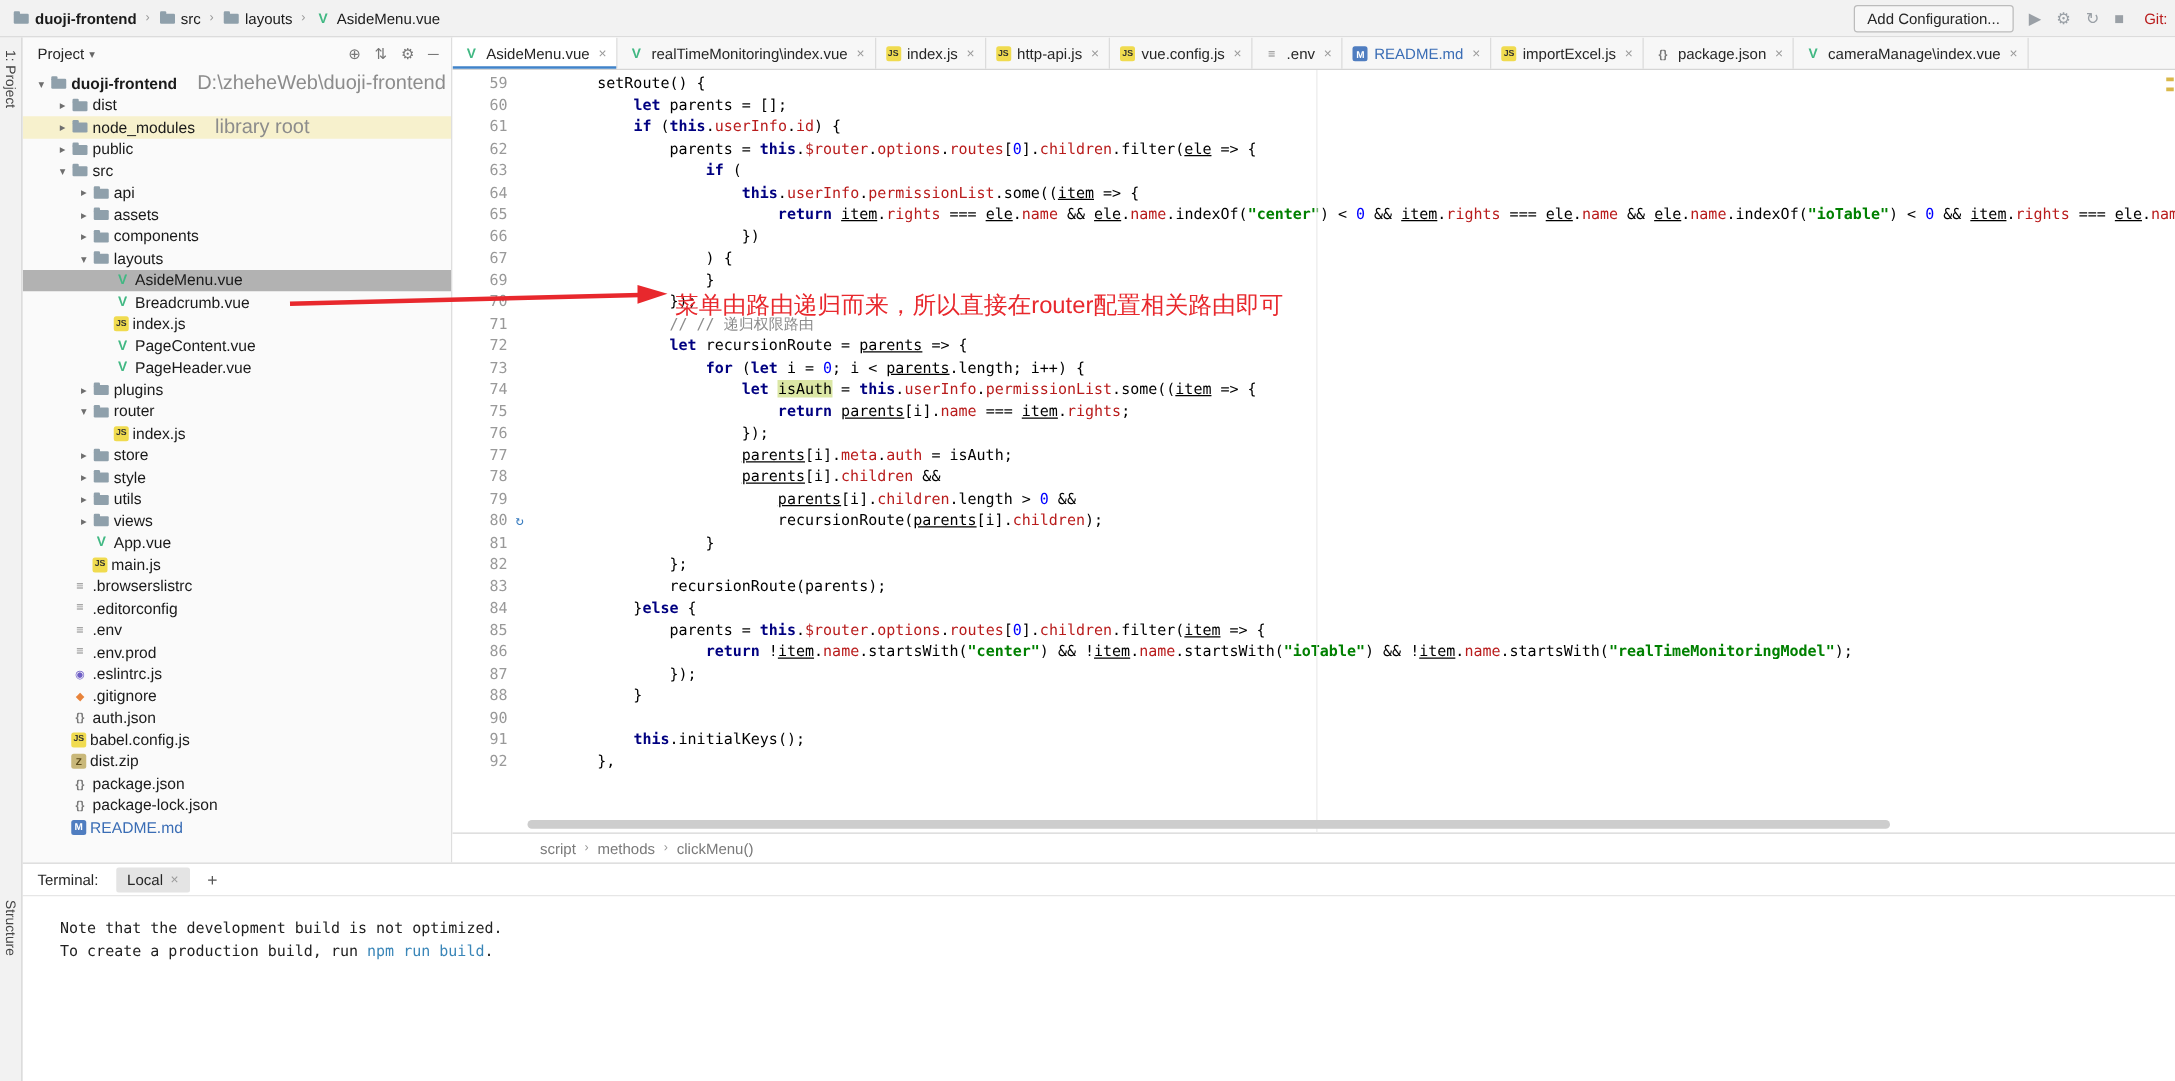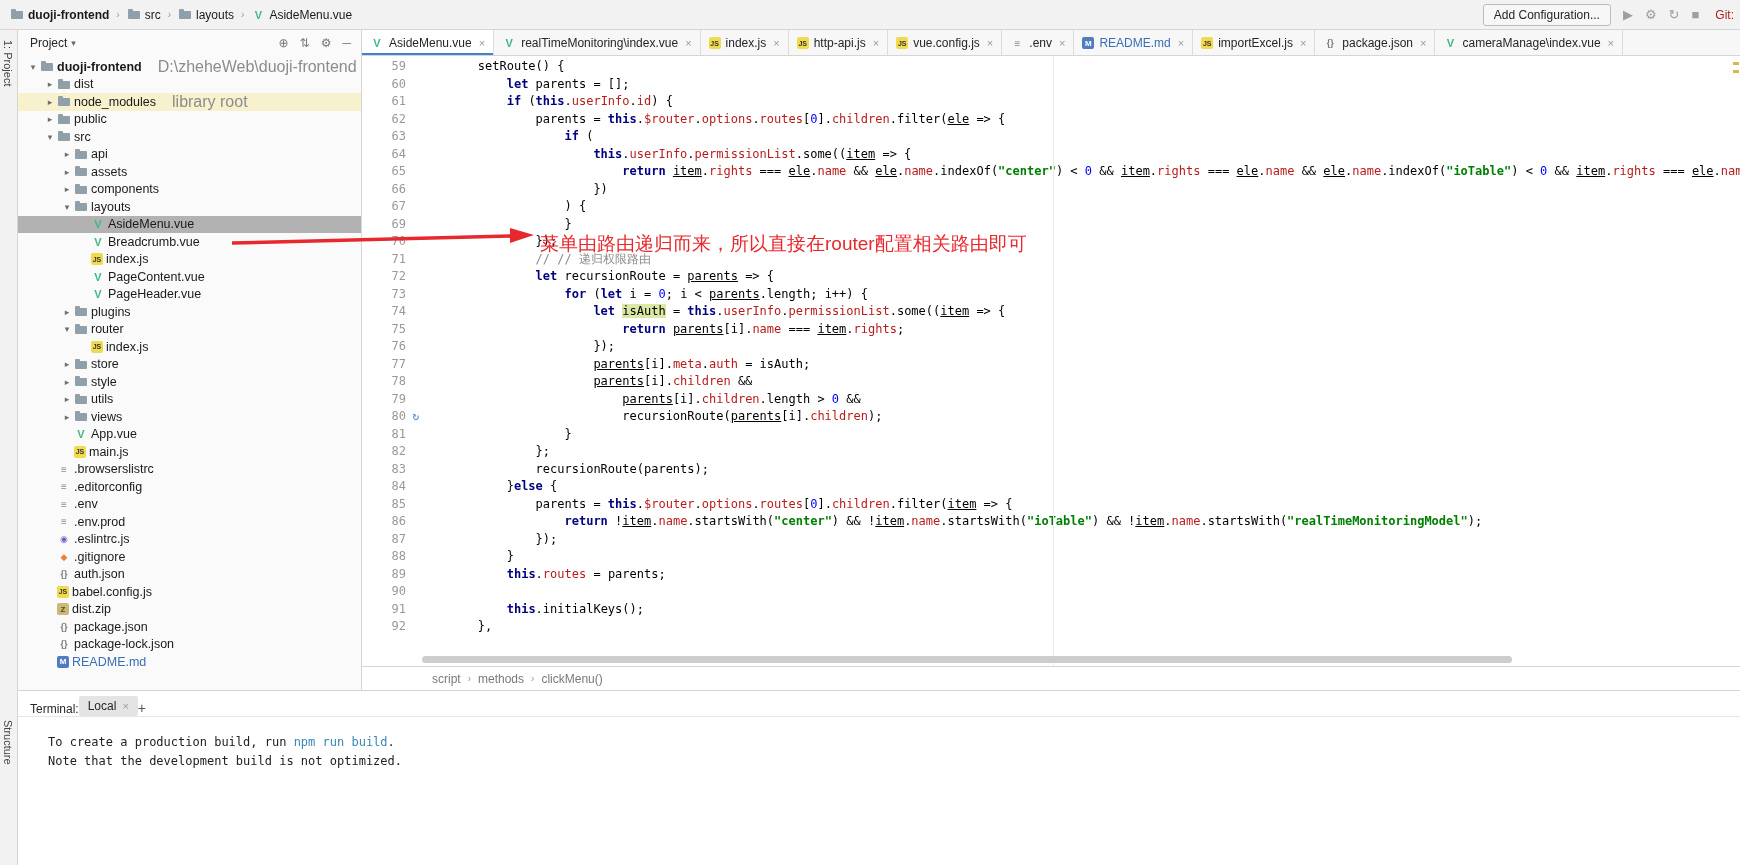--- a/index.html
+++ b/index.html
@@ -69,21 +69,21 @@
 .tk-n{color:#0000ff}
 .tk-c{color:#8c8c8c;}
 .tk-f{color:#b91c1c}
 .tk-u{color:#000;text-decoration:underline}
 .tk-hl{color:#000;background:#dbe7a5}
 .hscroll{position:absolute;left:60px;bottom:3px;width:1090px;height:7px;background:#cdcdcd;border-radius:4px}
 .mark{position:absolute;right:1px;width:6px;height:3px;background:#d9b84a}
 .ed-breadcrumb{height:24px;border-top:1px solid #d5d5d5;display:flex;align-items:center;padding-left:70px;font-size:12px;color:#7a7a7a;gap:2px;flex:none;background:#fff}
 
 .terminal{height:175px;border-top:1px solid #d5d5d5;flex:none;background:#fff;display:flex;flex-direction:column}
-.term-header{height:26px;display:flex;align-items:flex-end;padding-left:12px;gap:0;font-size:12px;border-bottom:1px solid #e6e6e6;flex:none;color:#262626}
+.term-header{height:26px;display:flex;align-items:center;padding-left:12px;gap:14px;font-size:12px;border-bottom:1px solid #e6e6e6;flex:none;color:#262626}
 .term-tab{display:flex;align-items:center;gap:6px;padding:3px 9px;background:#e4e4e4;border-radius:2px}
 .term-tab .close{color:#9a9a9a;font-size:11px}
 .term-plus{color:#555;font-size:14px}
 .term-body{flex:1;font-family:"DejaVu Sans Mono",monospace;font-size:12px;line-height:19px;color:#222;padding:16px 0 0 30px}
 .term-cmd{color:#3a86b8}
 
 .overlay{position:absolute;inset:0;pointer-events:none;z-index:50}
 .arrow{position:absolute;left:228px;top:222px}
 .anno-text{position:absolute;left:540px;top:231px;font-size:19px;color:#e8282d;white-space:nowrap;font-family:"Liberation Sans",sans-serif}
 </style>
@@ -405,21 +405,20 @@
                 <div class="cl"><span class="gut">79</span><span class="src"><span class="tk-p">                            </span><span class="tk-u">parents</span><span class="tk-p">[i].</span><span class="tk-f">children</span><span class="tk-p">.length &gt; </span><span class="tk-n">0</span><span class="tk-p"> &amp;&amp;</span></span></div>
                 <div class="cl"><span class="gut">80<span class="g-ico">↻</span></span><span class="src"><span class="tk-p">                            recursionRoute(</span><span class="tk-u">parents</span><span class="tk-p">[i].</span><span class="tk-f">children</span><span class="tk-p">);</span></span></div>
                 <div class="cl"><span class="gut">81</span><span class="src"><span class="tk-p">                    }</span></span></div>
                 <div class="cl"><span class="gut">82</span><span class="src"><span class="tk-p">                };</span></span></div>
                 <div class="cl"><span class="gut">83</span><span class="src"><span class="tk-p">                recursionRoute(parents);</span></span></div>
                 <div class="cl"><span class="gut">84</span><span class="src"><span class="tk-p">            }</span><span class="tk-k">else</span><span class="tk-p"> {</span></span></div>
                 <div class="cl"><span class="gut">85</span><span class="src"><span class="tk-p">                parents = </span><span class="tk-k">this</span><span class="tk-p">.</span><span class="tk-f">$router</span><span class="tk-p">.</span><span class="tk-f">options</span><span class="tk-p">.</span><span class="tk-f">routes</span><span class="tk-p">[</span><span class="tk-n">0</span><span class="tk-p">].</span><span class="tk-f">children</span><span class="tk-p">.filter(</span><span class="tk-u">item</span><span class="tk-p"> =&gt; {</span></span></div>
                 <div class="cl"><span class="gut">86</span><span class="src"><span class="tk-p">                    </span><span class="tk-k">return</span><span class="tk-p"> !</span><span class="tk-u">item</span><span class="tk-p">.</span><span class="tk-f">name</span><span class="tk-p">.startsWith(</span><span class="tk-s">"center"</span><span class="tk-p">) &amp;&amp; !</span><span class="tk-u">item</span><span class="tk-p">.</span><span class="tk-f">name</span><span class="tk-p">.startsWith(</span><span class="tk-s">"ioTable"</span><span class="tk-p">) &amp;&amp; !</span><span class="tk-u">item</span><span class="tk-p">.</span><span class="tk-f">name</span><span class="tk-p">.startsWith(</span><span class="tk-s">"realTimeMonitoringModel"</span><span class="tk-p">);</span></span></div>
                 <div class="cl"><span class="gut">87</span><span class="src"><span class="tk-p">                });</span></span></div>
                 <div class="cl"><span class="gut">88</span><span class="src"><span class="tk-p">            }</span></span></div>
-                <div class="cl"><span class="gut">89</span><span class="src"><span class="tk-p">            </span><span class="tk-k">this</span><span class="tk-p">.</span><span class="tk-f">routes</span><span class="tk-p"> = parents;</span></span></div>
                 <div class="cl"><span class="gut">90</span><span class="src"></span></div>
                 <div class="cl"><span class="gut">91</span><span class="src"><span class="tk-p">            </span><span class="tk-k">this</span><span class="tk-p">.initialKeys();</span></span></div>
                 <div class="cl"><span class="gut">92</span><span class="src"><span class="tk-p">        },</span></span></div>
               </div>
             <div class="mark" style="top:6px"></div>
             <div class="mark" style="top:14px"></div>
             <div class="hscroll"></div>
           </div>
           <div class="ed-breadcrumb">
               <span>script</span>
@@ -435,22 +434,22 @@
       <div class="terminal">
         <div class="term-header">
           <span class="term-title">Terminal:</span>
           <span class="term-tab">
             <span>Local</span>
             <span class="close">×</span>
           </span>
           <span class="term-plus">+</span>
         </div>
         <div class="term-body">
+            <div class="term-line"><span>Note that the development build is not optimized.</span></div>
             <div class="term-line"><span>To create a production build, run </span><span class="term-cmd">npm run build</span><span>.</span></div>
-            <div class="term-line"><span>Note that the development build is not optimized.</span></div>
           </div>
       </div>
     </div>
   </div>
 
   <div class="overlay">
     <svg class="arrow" width="312" height="28">
       <line x1="4" y1="21" x2="284" y2="14" stroke="#e8282d" stroke-width="3.5"></line>
       <polygon points="282,6 306,13 282,21" fill="#e8282d"></polygon>
     </svg>

